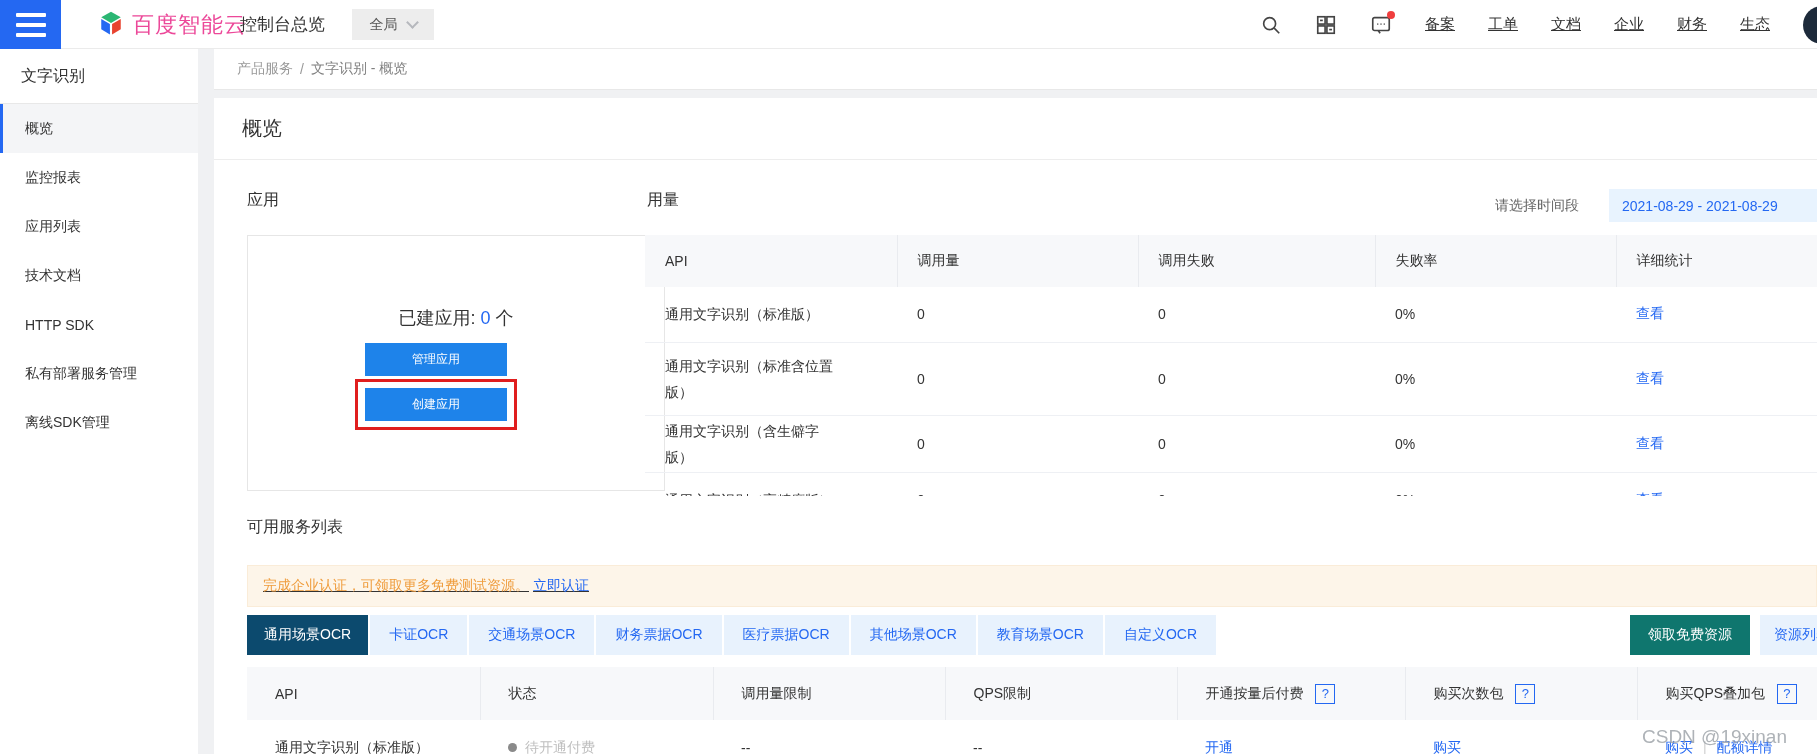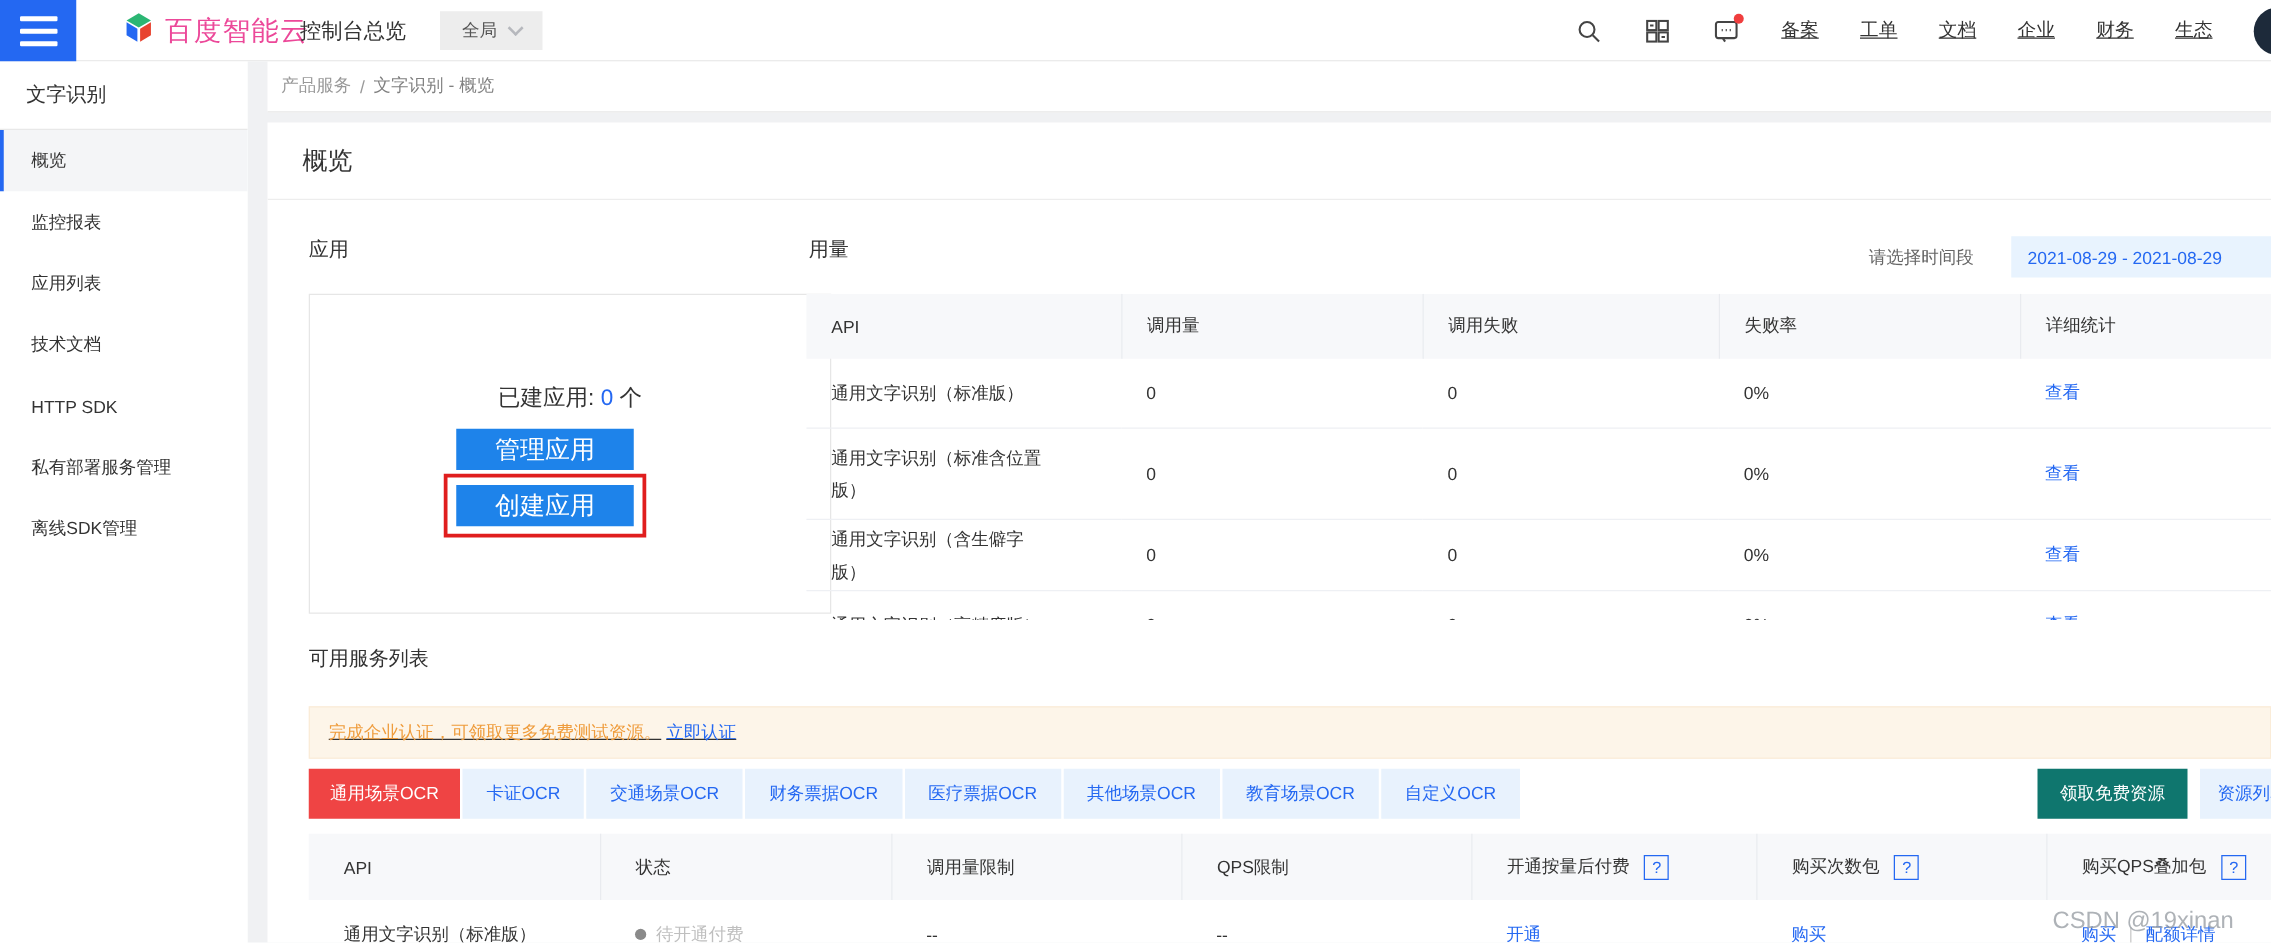--- a/index.html
+++ b/index.html
@@ -32,40 +32,40 @@
   .sidebar-title { height:54px; display:flex; align-items:center; padding-left:21px; font-size:16px; color:#333; }
   .sidebar-divider { height:1px; background:#e8e8e8; }
   .side-item { height:49px; display:flex; align-items:center; padding-left:25px; font-size:14px;
                color:#333; cursor:pointer; position:relative; }
   .side-item.active { background:#f4f5f7; }
   .side-item.active::before { content:""; position:absolute; left:0; top:0; width:3px; height:49px; background:#2468F2; }
 
   
   .main { position:absolute; left:198px; top:49px; width:1619px; height:705px; background:#f0f1f3; }
   .crumb-bar { position:absolute; left:16px; top:0; width:1603px; height:41px; background:#fff;
-               border-bottom:1px solid #e8e8e8; display:flex; align-items:center; padding-left:11px;
+               border-bottom:1px solid #e8e8e8; display:flex; align-items:center; padding-left:23px;
                font-size:14px; color:#999; gap:7px; }
   .crumb-cur { color:#808080; }
 
   .card { position:absolute; left:16px; top:49px; width:1603px; height:656px; background:#fff; overflow:hidden; }
 
   .page-title { position:absolute; left:28px; top:17px; font-size:20px; color:#333; }
   .title-divider { position:absolute; left:0; top:61px; width:1603px; height:1px; background:#ededed; }
 
   .section-label { font-size:16px; color:#333; position:absolute; }
   .lbl-app   { left:33px;  top:92px; }
   .lbl-usage { left:433px; top:92px; }
   .lbl-services { left:33px; top:419px; }
 
   
   .app-box { position:absolute; left:33px; top:137px; width:418px; height:256px; border:1px solid #e6e6e6; }
   .app-count { position:absolute; left:0; top:70px; width:100%; text-align:center; font-size:18px; color:#333; }
   .app-count b { color:#2468F2; font-weight:normal; }
   .btn-blue { position:absolute; left:117px; width:142px; height:33px; background:#1E83EA; color:#fff;
-              font-size:20px; border:none; cursor:pointer; display:flex; align-items:center; justify-content:center; }
+              font-size:12px; border:none; cursor:pointer; display:flex; align-items:center; justify-content:center; }
   .btn-manage { top:107px; }
   .btn-create { top:152px; }
   .red-annotation { position:absolute; left:107px; top:143px; width:162px; height:51px;
                     border:3px solid #e01e1e; pointer-events:none; }
 
   
   .time-label { position:absolute; left:1281px; top:99px; font-size:14px; color:#666; }
   .time-box { position:absolute; left:1395px; top:91px; width:250px; height:33px; background:#e8f3fe;
               display:flex; align-items:center; padding-left:13px; font-size:14px; color:#2468F2; cursor:pointer; }
 
@@ -84,21 +84,21 @@
   a.link { color:#2468F2; text-decoration:none; cursor:pointer; }
 
   
   .notice { position:absolute; left:33px; top:467px; width:1570px; height:42px; background:#fdf5e9;
             border:1px solid #faecd8; display:flex; align-items:center; padding-left:15px; font-size:14px;text-decoration:underline; }
   .notice-text { color:#ef9c3c; }
   .notice a { margin-left:4px; }
   .tabs { position:absolute; left:33px; top:517px; height:40px; display:flex; gap:2px; }
   .tab { height:40px; display:flex; align-items:center; padding:0 19px; background:#e8f2fd;
          color:#2468F2; font-size:14px; cursor:pointer; white-space:nowrap; }
-  .tab.active { background:#ef4444; color:#fff; padding:0 17px; }
+  .tab.active { background:#0c4a6e; color:#fff; padding:0 17px; }
   .btn-free { position:absolute; left:1416px; top:517px; width:120px; height:40px; background:#0f766e;
               color:#fff; font-size:14px; border:none; cursor:pointer; }
   .btn-reslist { position:absolute; left:1546px; top:517px; width:130px; height:40px; background:#e8f2fd;
                  color:#2468F2; font-size:14px; border:none; cursor:pointer; text-align:left; padding-left:14px; }
 
   
   .svc-wrap { position:absolute; left:33px; top:569px; width:1570px; }
   table.svc { width:1570px; border-collapse:collapse; table-layout:fixed; font-size:14px; }
   table.svc col:nth-child(1){width:233px;} table.svc col:nth-child(2){width:233px;}
   table.svc col:nth-child(3){width:232px;} table.svc col:nth-child(4){width:232px;}

